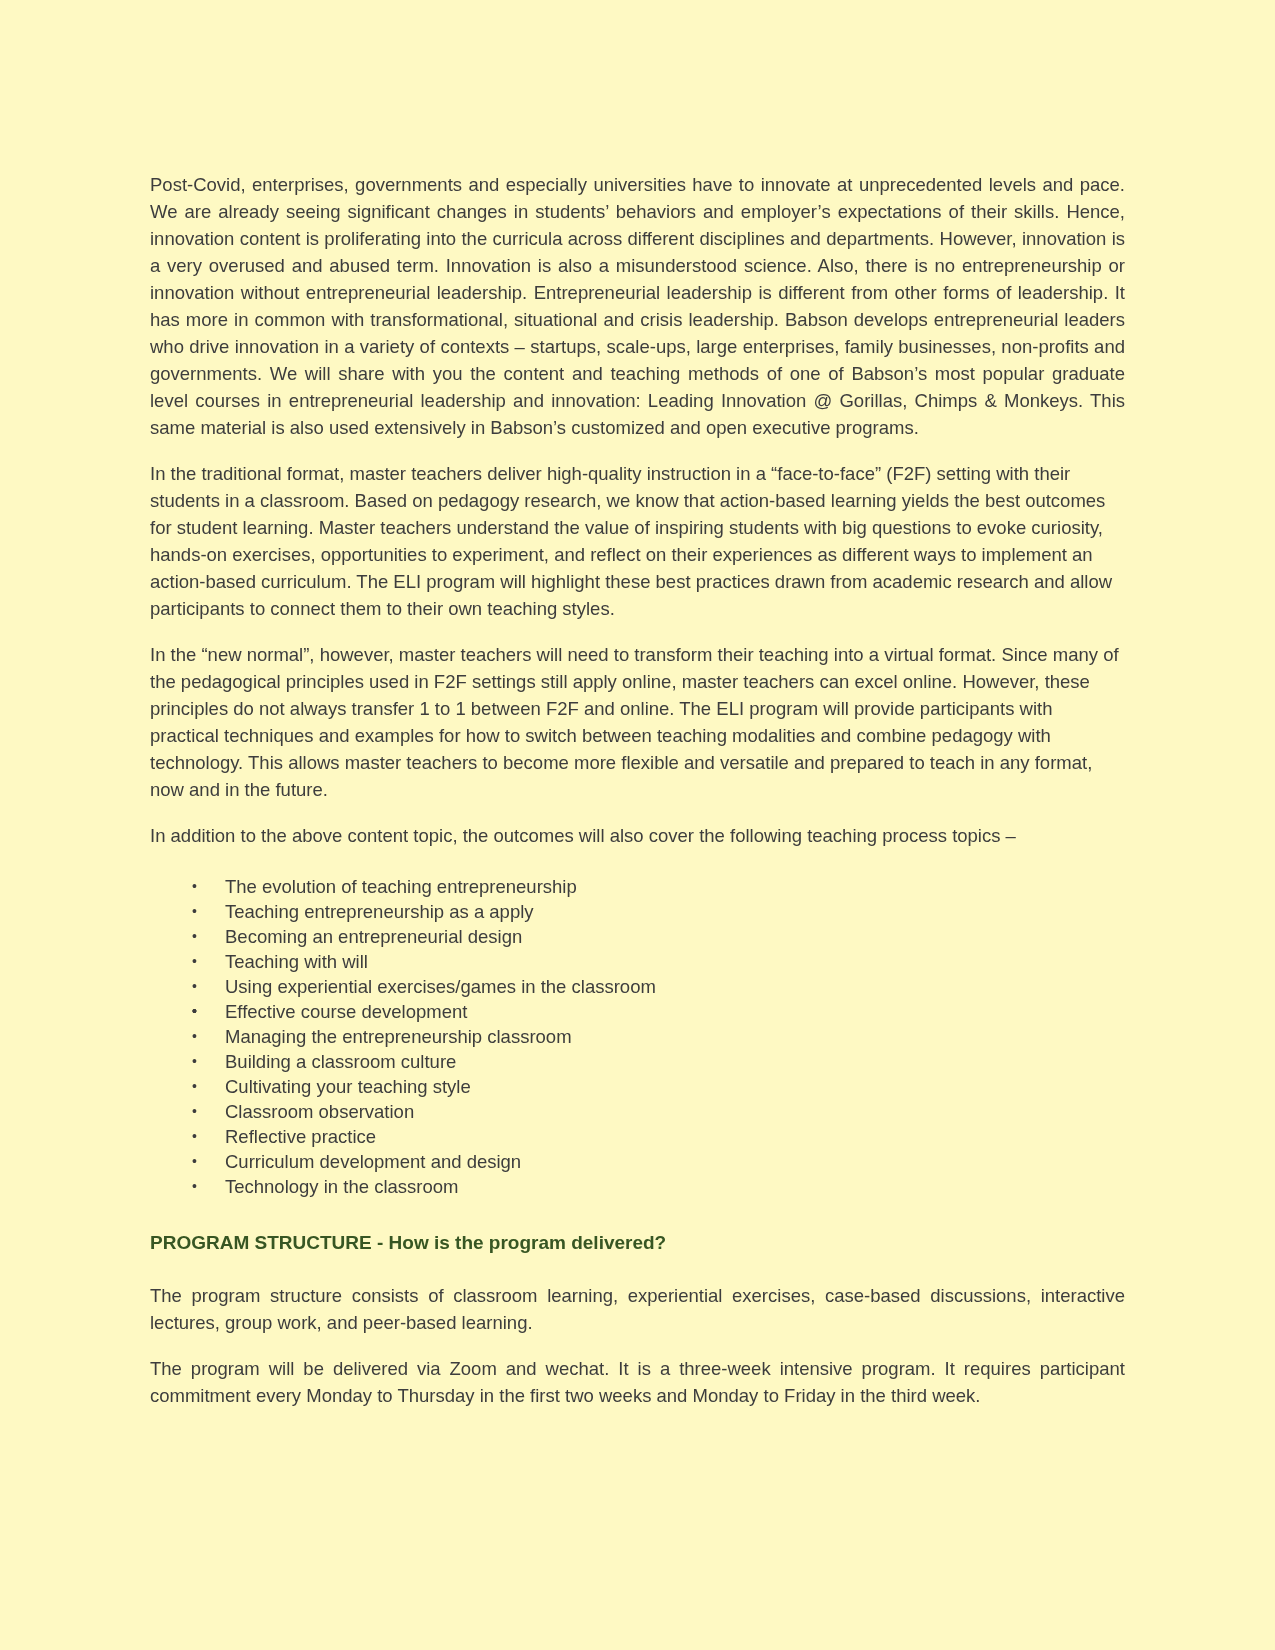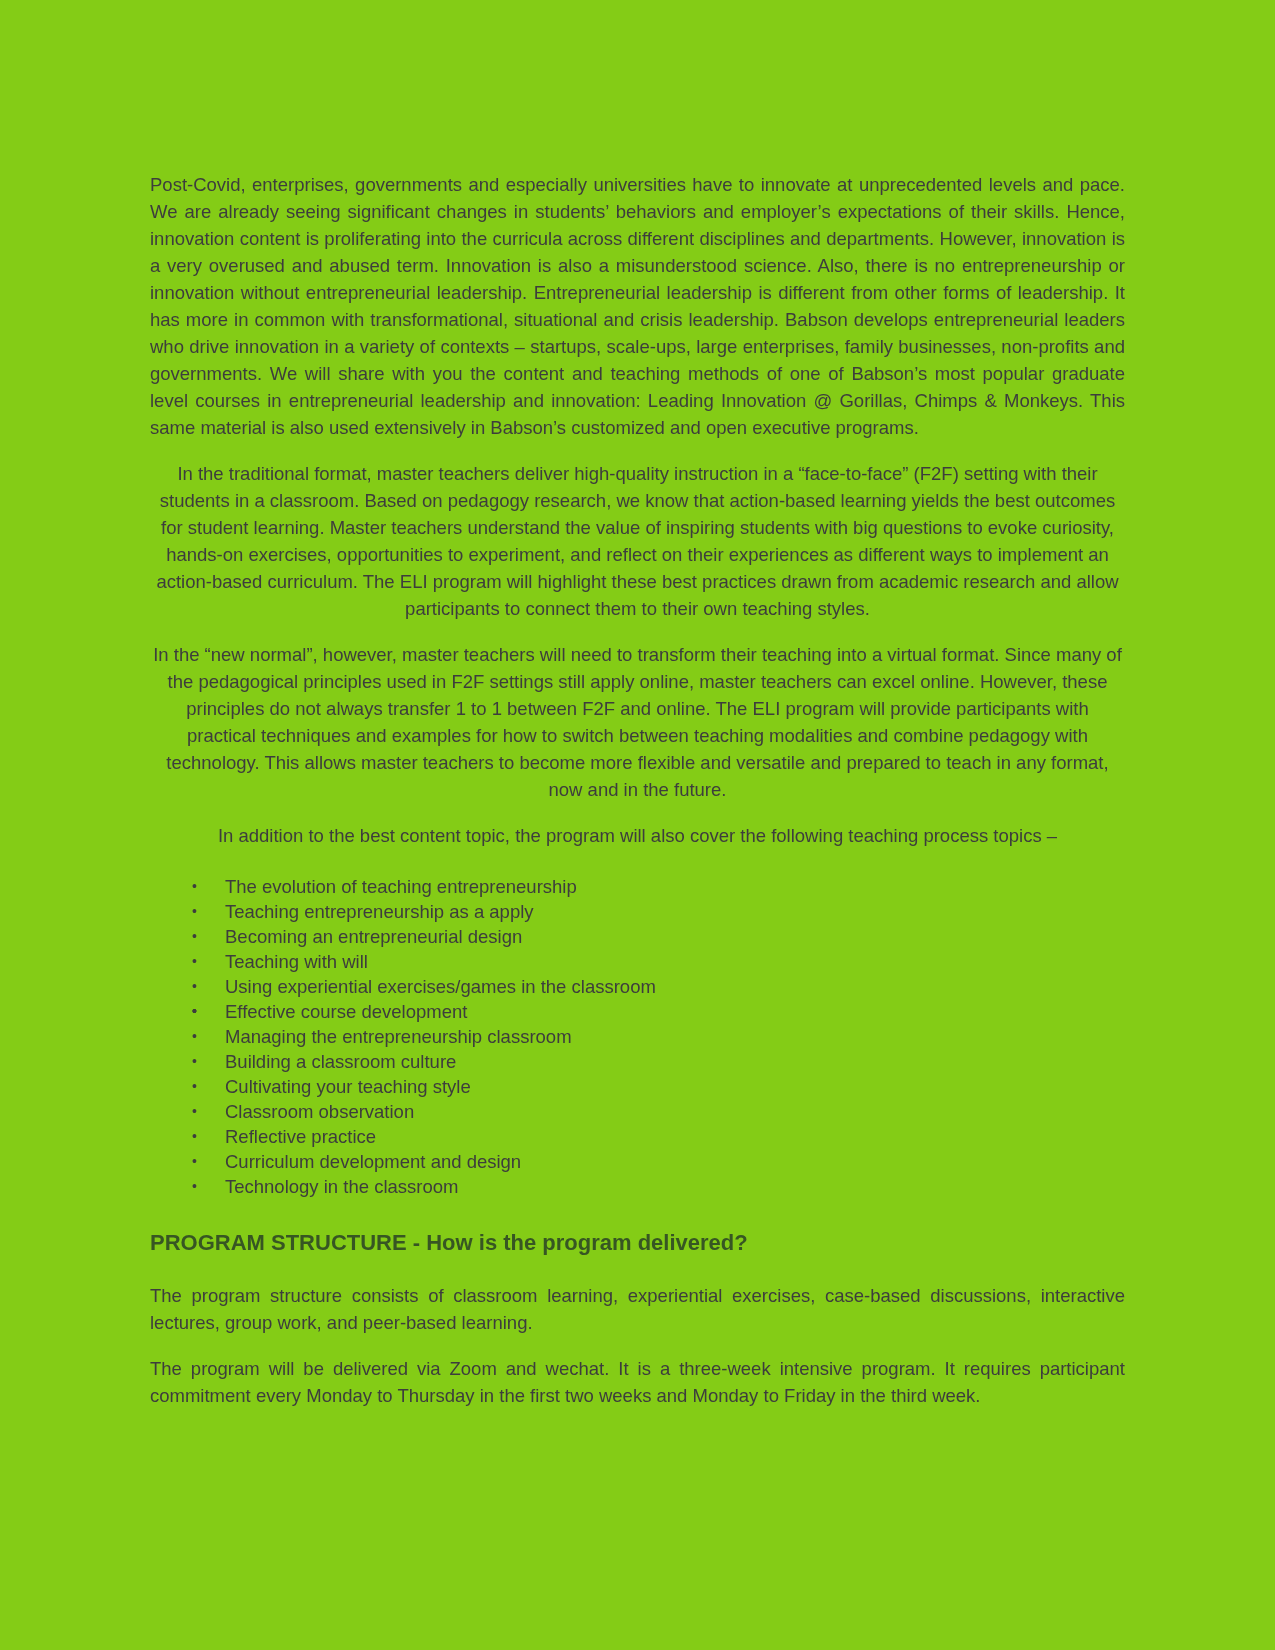--- a/index.html
+++ b/index.html
@@ -6,33 +6,33 @@
     margin: 0;
     padding: 0;
     background: #ffffff;
   }
   .page {
     position: relative;
     width: 1275px;
     height: 1650px;
     box-sizing: border-box;
     padding: 171px 150px 0 150px;
-    background: #84cc16;
+    background: #fef9c3;
     font-family: "Liberation Sans", "DejaVu Sans", sans-serif;
     color: #3d3d3d;
     overflow: hidden;
   }
   .page p {
     margin: 0 0 19px 0;
     font-size: 18.5px;
     line-height: 27px;
     font-weight: 400;
   }
   .justify { text-align: justify; }
-  .ragged  { text-align: center; }
+  .ragged  { text-align: left; }
 
   ul.topics {
     list-style: none;
     margin: 25px 0 0 0;
     padding: 0;
   }
   ul.topics li {
     position: relative;
     padding-left: 75px;
     font-size: 18.5px;
@@ -42,38 +42,38 @@
   ul.topics li .marker {
     position: absolute;
     left: 42px;
     top: 0;
     font-size: 14px;
     line-height: 25px;
   }
 
   h2.section-heading {
     margin: 30px 0 26px 0;
-    font-size: 22px;
+    font-size: 19px;
     line-height: 27px;
     font-weight: 700;
     color: #375623;
   }
 </style>
 </head>
 <body>
 
 <div class="page">
 
   <p class="justify">Post-Covid, enterprises, governments and especially universities have to innovate at unprecedented levels and pace. We are already seeing significant changes in students’ behaviors and employer’s expectations of their skills. Hence, innovation content is proliferating into the curricula across different disciplines and departments. However, innovation is a very overused and abused term. Innovation is also a misunderstood science. Also, there is no entrepreneurship or innovation without entrepreneurial leadership. Entrepreneurial leadership is different from other forms of leadership. It has more in common with transformational, situational and crisis leadership. Babson develops entrepreneurial leaders who drive innovation in a variety of contexts – startups, scale-ups, large enterprises, family businesses, non-profits and governments. We will share with you the content and teaching methods of one of Babson’s most popular graduate level courses in entrepreneurial leadership and innovation: Leading Innovation @ Gorillas, Chimps &amp; Monkeys. This same material is also used extensively in Babson’s customized and open executive programs.</p>
 
   <p class="ragged">In the traditional format, master teachers deliver high-quality instruction in a “face-to-face” (F2F) setting with their students in a classroom. Based on pedagogy research, we know that action-based learning yields the best outcomes for student learning. Master teachers understand the value of inspiring students with big questions to evoke curiosity, hands-on exercises, opportunities to experiment, and reflect on their experiences as different ways to implement an action-based curriculum. The ELI program will highlight these best practices drawn from academic research and allow participants to connect them to their own teaching styles.</p>
 
   <p class="ragged">In the “new normal”, however, master teachers will need to transform their teaching into a virtual format. Since many of the pedagogical principles used in F2F settings still apply online, master teachers can excel online. However, these principles do not always transfer 1 to 1 between F2F and online. The ELI program will provide participants with practical techniques and examples for how to switch between teaching modalities and combine pedagogy with technology. This allows master teachers to become more flexible and versatile and prepared to teach in any format, now and in the future.</p>
 
-  <p class="ragged">In addition to the best content topic, the program will also cover the following teaching process topics –</p>
+  <p class="ragged">In addition to the above content topic, the outcomes will also cover the following teaching process topics –</p>
 
   <ul class="topics">
     <li><span class="marker">•</span><span>The evolution of teaching entrepreneurship</span></li>
     <li><span class="marker">•</span><span>Teaching entrepreneurship as a apply</span></li>
     <li><span class="marker">•</span><span>Becoming an entrepreneurial design</span></li>
     <li><span class="marker">•</span><span>Teaching with will</span></li>
     <li><span class="marker">•</span><span>Using experiential exercises/games in the classroom</span></li>
     <li><span class="marker">•</span></li>
     <li><span class="marker">•</span></li>
     <li><span class="marker">•</span><span>Effective course development</span></li>

